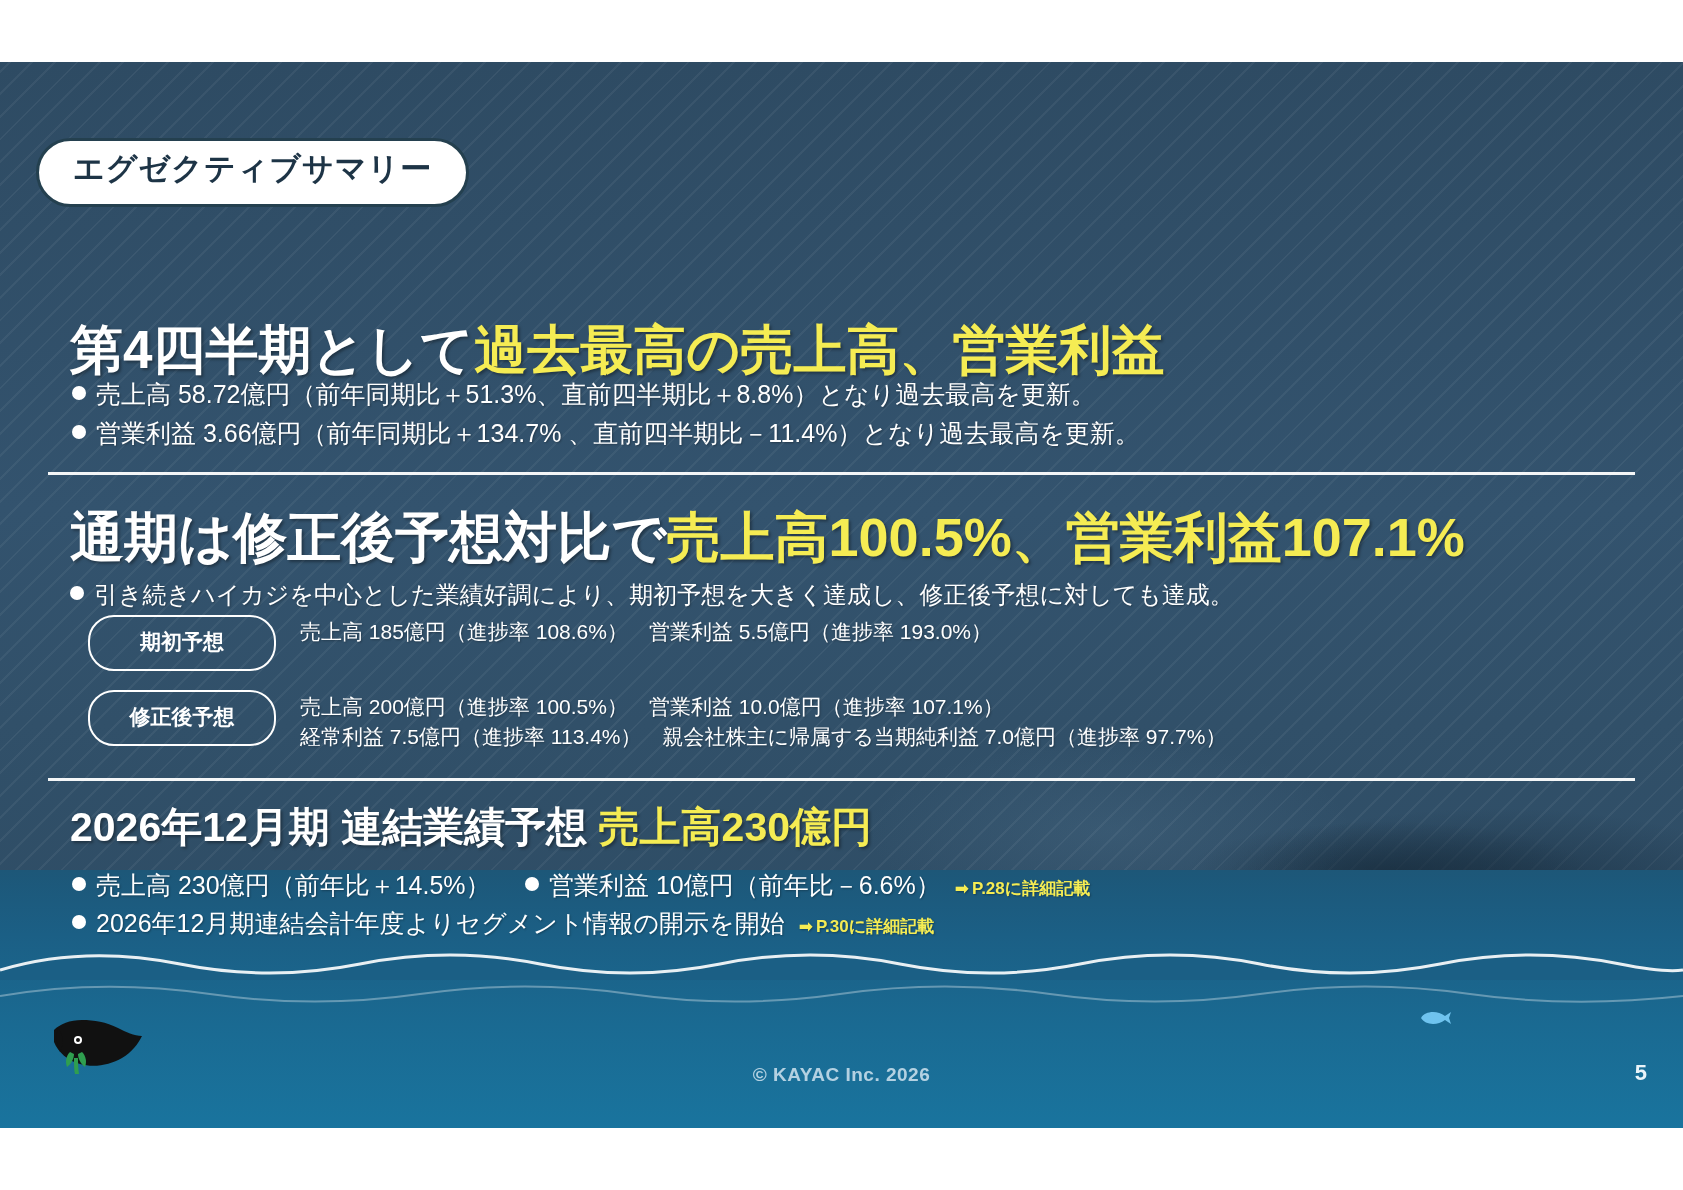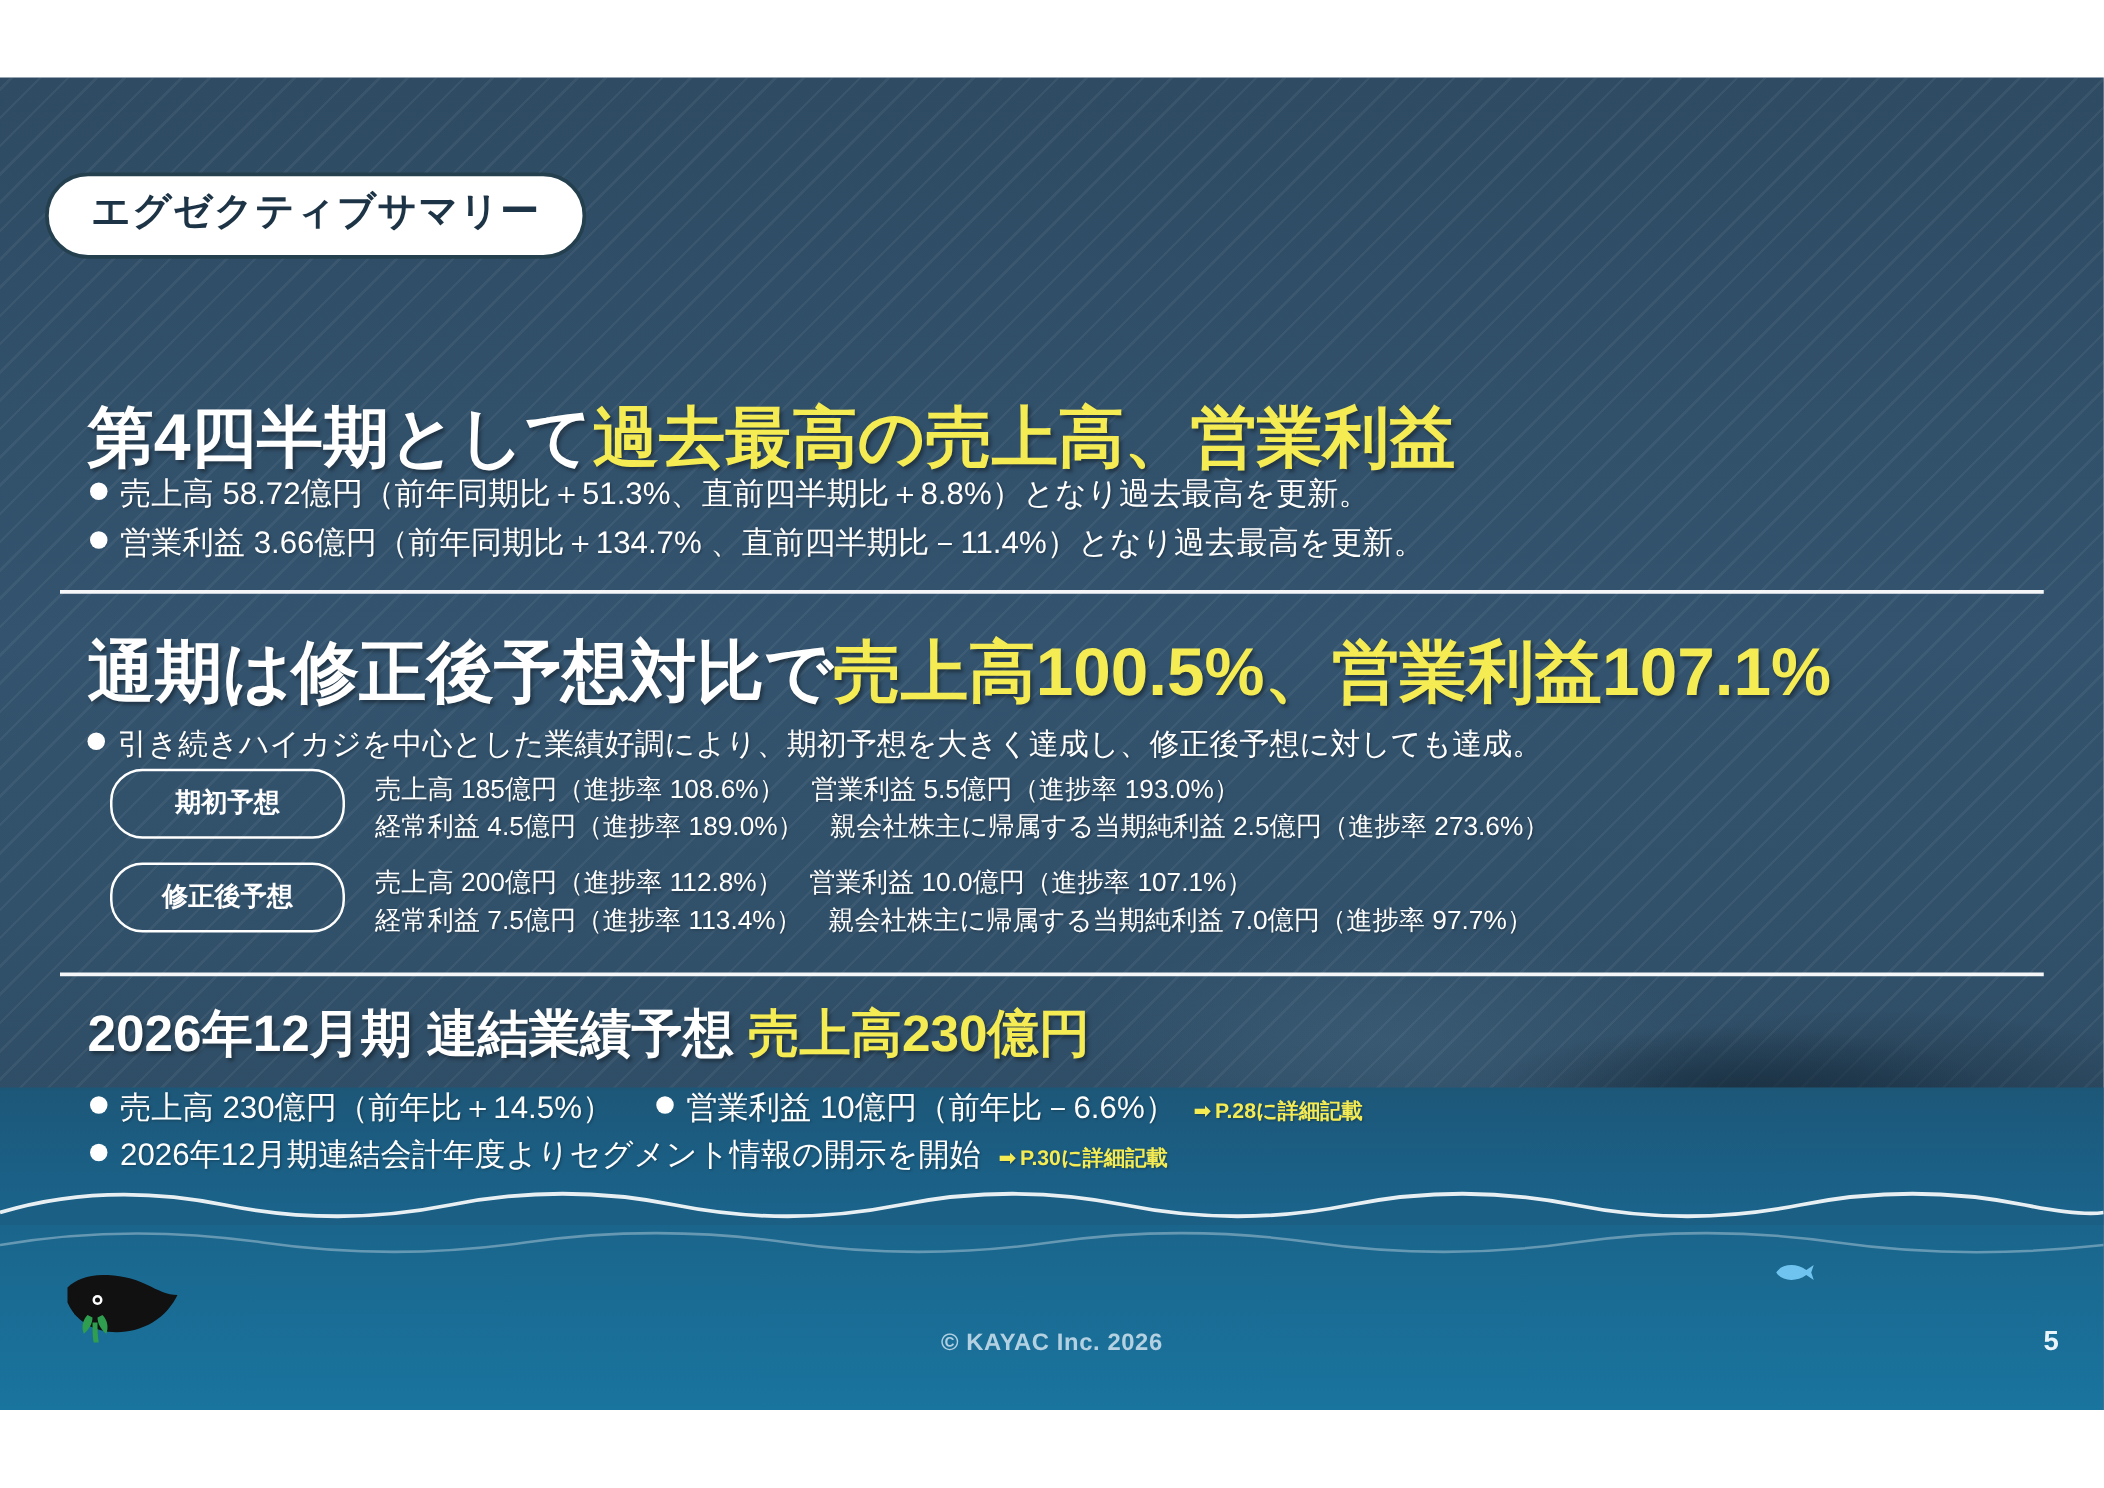--- a/index.html
+++ b/index.html
@@ -239,27 +239,26 @@
     <span>通期は修正後予想対比で</span><span class="hl">売上高100.5%、営業利益107.1%</span>
   </div>
 
   <div class="bullet content" id="b3">
     <span class="dot"></span><span>引き続きハイカジを中心とした業績好調により、期初予想を大きく達成し、修正後予想に対しても達成。</span>
   </div>
 
   <div class="fcrow content" id="fc1">
     <span class="fcbox">期初予想</span><span class="fclines">
       <div class="fcline">売上高 185億円（進捗率 108.6%）　営業利益 5.5億円（進捗率 193.0%）</div>
-      <div class="fcline">経常利益 4.5億円（進捗率 189.0%）　親会社株主に帰属する当期純利益 2.5億円（進捗率 273.6%）</div>
     </span>
   </div>
 
   <div class="fcrow content" id="fc2">
     <span class="fcbox">修正後予想</span><span class="fclines">
-      <div class="fcline">売上高 200億円（進捗率 112.8%）　営業利益 10.0億円（進捗率 107.1%）</div>
+      <div class="fcline">売上高 200億円（進捗率 100.5%）　営業利益 10.0億円（進捗率 107.1%）</div>
       <div class="fcline">経常利益 7.5億円（進捗率 113.4%）　親会社株主に帰属する当期純利益 7.0億円（進捗率 97.7%）</div>
     </span>
   </div>
 
   <div class="rule" id="rule2"></div>
 
   <div class="head content" id="head3">
     <span>2026年12月期 連結業績予想 </span><span class="hl">売上高230億円</span>
   </div>
 

